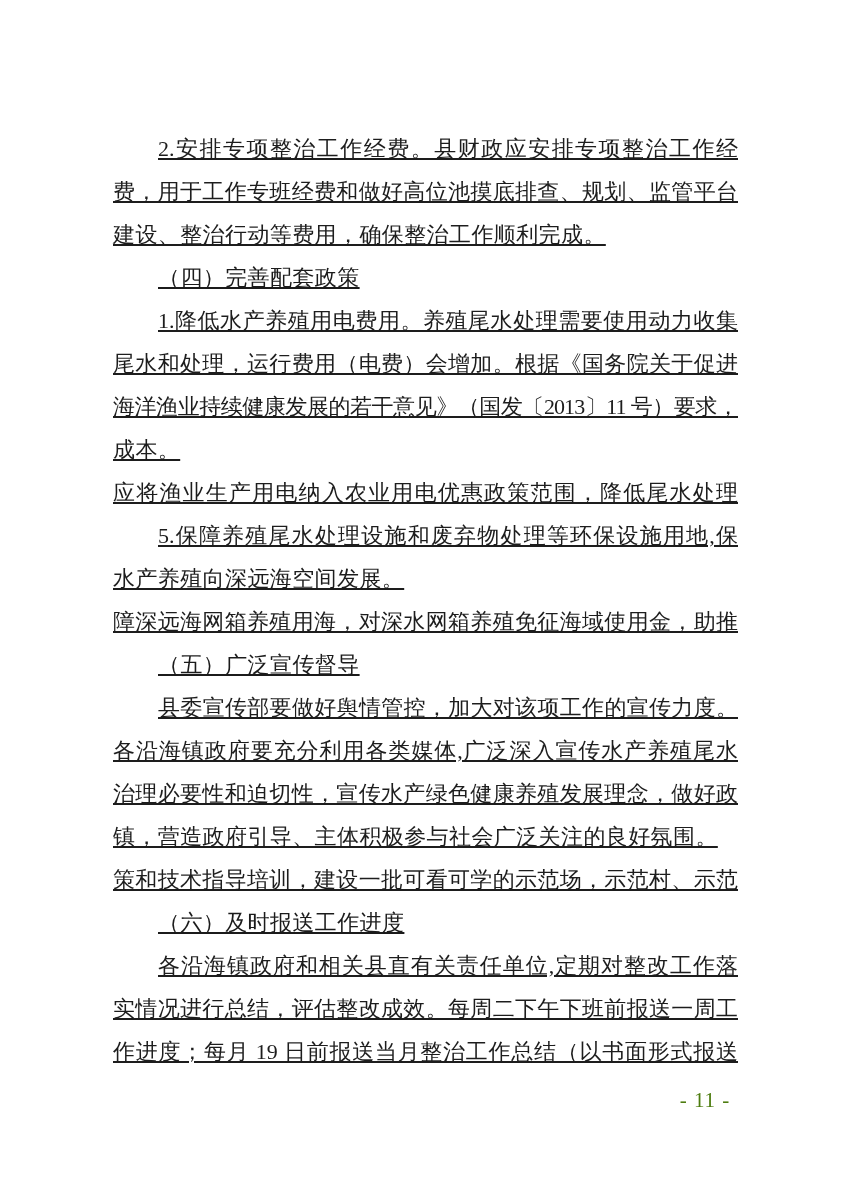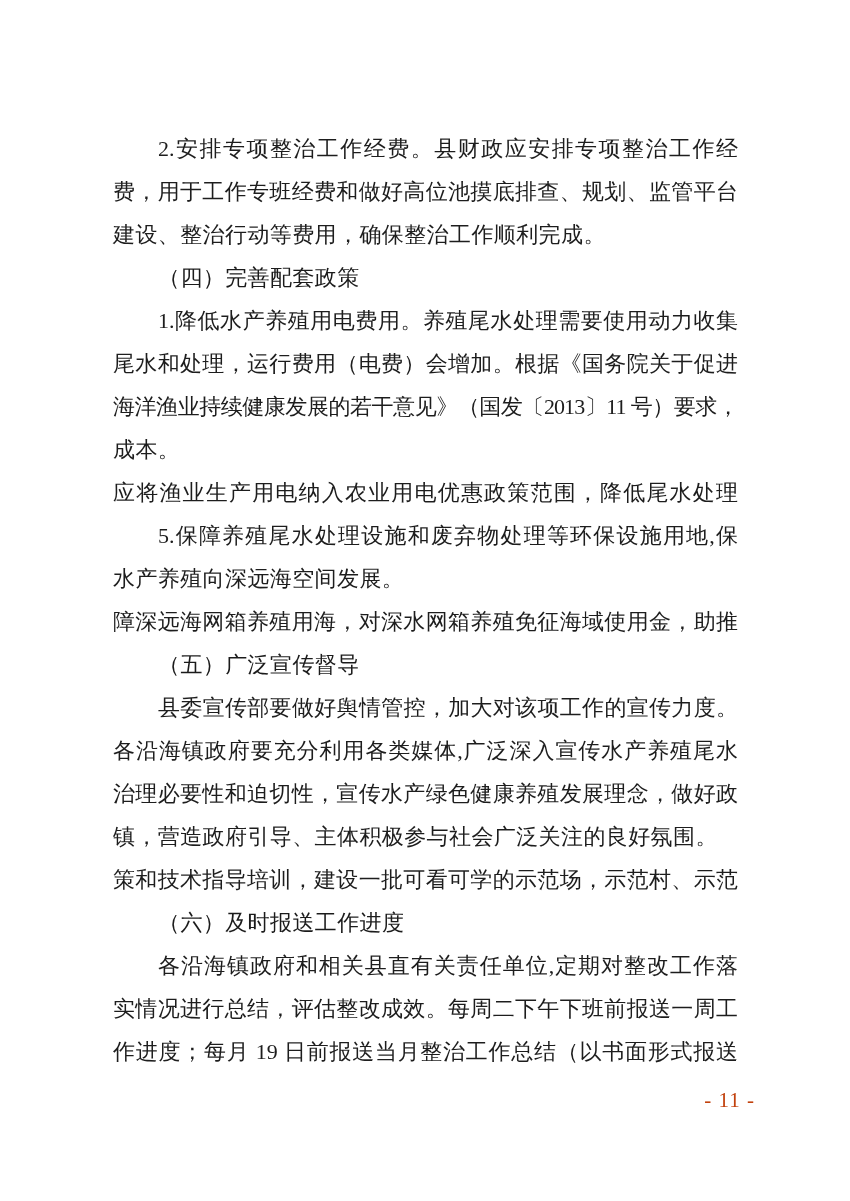--- a/index.html
+++ b/index.html
@@ -19,41 +19,42 @@
     left: 113px; top: 127px;
     width: 625px;
   }
   .line {
     height: 43px;
     line-height: 43px;
     font-size: 22px;
     color: #1d1d1d;
     letter-spacing: 0.4px;
     white-space: nowrap;
+    text-decoration: underline;
   }
   .line.indent { padding-left: 45px; }
   .line.fill {
     white-space: normal;
     letter-spacing: 0;
     text-align: justify;
     text-align-last: justify;
   }
   .line.tight { letter-spacing: -0.9px; }
   .line.heading { color: #1b1b1b; }
   .page-number {
     position: absolute;
     top: 1086px;
     left: 655px;
     width: 100px;
     height: 28px;
     line-height: 28px;
-    text-align: right;
+    text-align: center;
     font-size: 21px;
     letter-spacing: 1px;
-    color: #c2410c;
+    color: #4d7c0f;
   }
 </style>
 </head>
 <body>
 
 <div class="page">
   <div class="text-block">
       <div class="line indent fill">2.安排专项整治工作经费。县财政应安排专项整治工作经</div>
       <div class="line fill">费，用于工作专班经费和做好高位池摸底排查、规划、监管平台</div>
       <div class="line">建设、整治行动等费用，确保整治工作顺利完成。</div>

